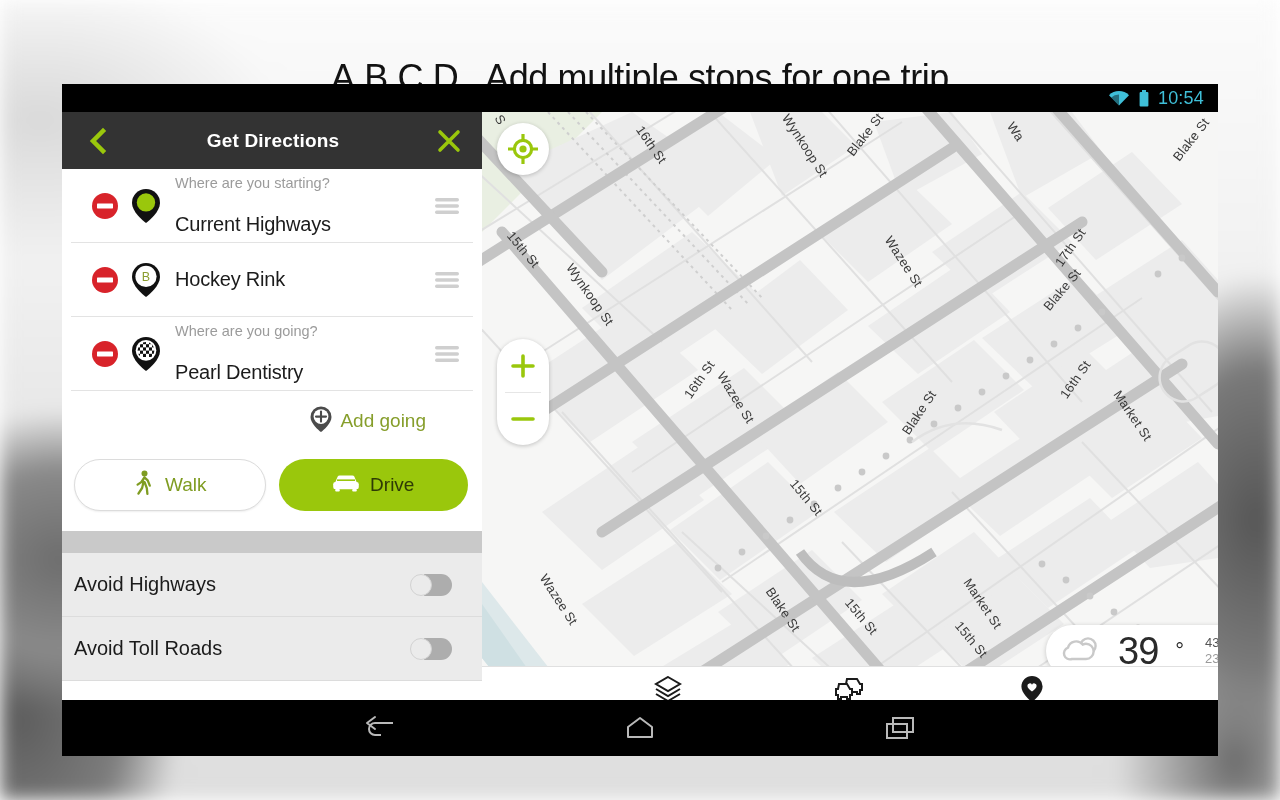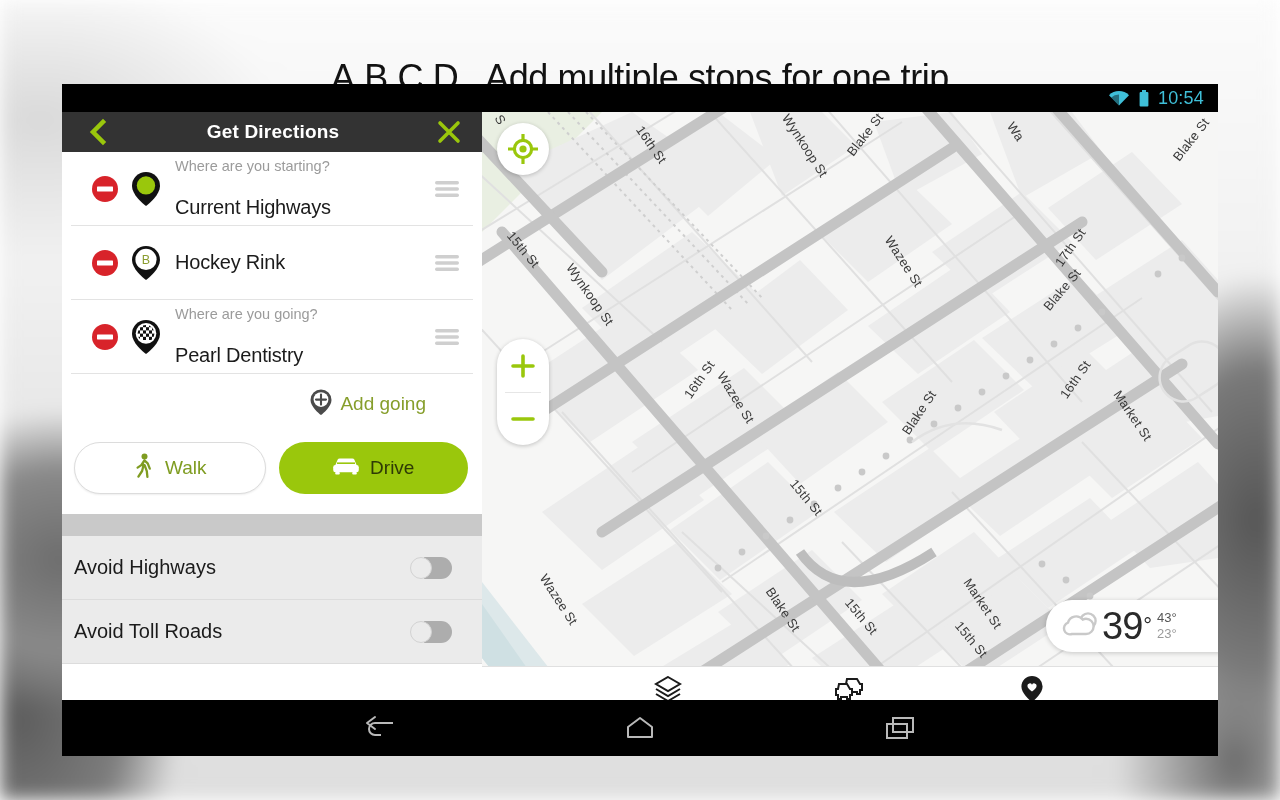--- a/index.html
+++ b/index.html
@@ -47,21 +47,21 @@
   }
   .sb-clock { color:#3fbfd8; font-size:18px; letter-spacing:0.2px; }
   .sb-icon { display:flex; align-items:center; }
 
   
   .panel {
     position:absolute; left:0; top:28px; width:420px; height:616px;
     background:#fff; overflow:hidden;
   }
   .panel-header {
-    height:40px; background:#333333; display:flex; align-items:center;
+    height:57px; background:#333333; display:flex; align-items:center;
     padding:0 18px 0 20px; position:relative;
   }
   .panel-title {
     flex:1; text-align:center; color:#fff; font-size:19px; font-weight:bold;
     letter-spacing:0.2px;
   }
   .hdr-btn { width:30px; display:flex; align-items:center; justify-content:center; cursor:pointer; }
 
   .stops { background:#fff; }
   .stop-row {
@@ -123,24 +123,24 @@
     box-shadow:0 1px 4px rgba(0,0,0,.22); cursor:pointer;
   }
   .zoom-stack {
     position:absolute; left:15px; top:227px; width:52px; height:106px; border-radius:26px;
     background:#fff; box-shadow:0 1px 4px rgba(0,0,0,.22); overflow:hidden;
   }
   .zoom-btn { height:53px; display:flex; align-items:center; justify-content:center; cursor:pointer; }
   .zoom-div { position:absolute; left:8px; right:8px; top:53px; height:1px; background:#e6e6e6; }
 
   .weather {
-    position:absolute; right:-4px; bottom:76px; width:176px; height:52px;
+    position:absolute; right:-4px; bottom:51px; width:176px; height:52px;
     background:#fff; border-radius:26px 0 0 26px;
     box-shadow:0 1px 5px rgba(0,0,0,.2);
-    display:flex; align-items:center; padding-left:16px; gap:0;
+    display:flex; align-items:center; padding-left:16px; gap:16px;
   }
   .w-temp { font-size:38px; color:#2a2a2a; letter-spacing:-1px; line-height:1; }
   .w-deg { font-size:22px; color:#2a2a2a; vertical-align:top; margin-left:1px; }
   .w-hilo { display:flex; flex-direction:column; font-size:13px; color:#555; line-height:1.25; margin-left:5px; }
   .w-lo { color:#9a9a9a; }
 
   .map-toolbar {
     position:absolute; left:0; bottom:0; width:736px; height:62px;
     background:#fff; border-top:1px solid #e0e0e0;
     display:flex; align-items:center; justify-content:center; gap:86px;

